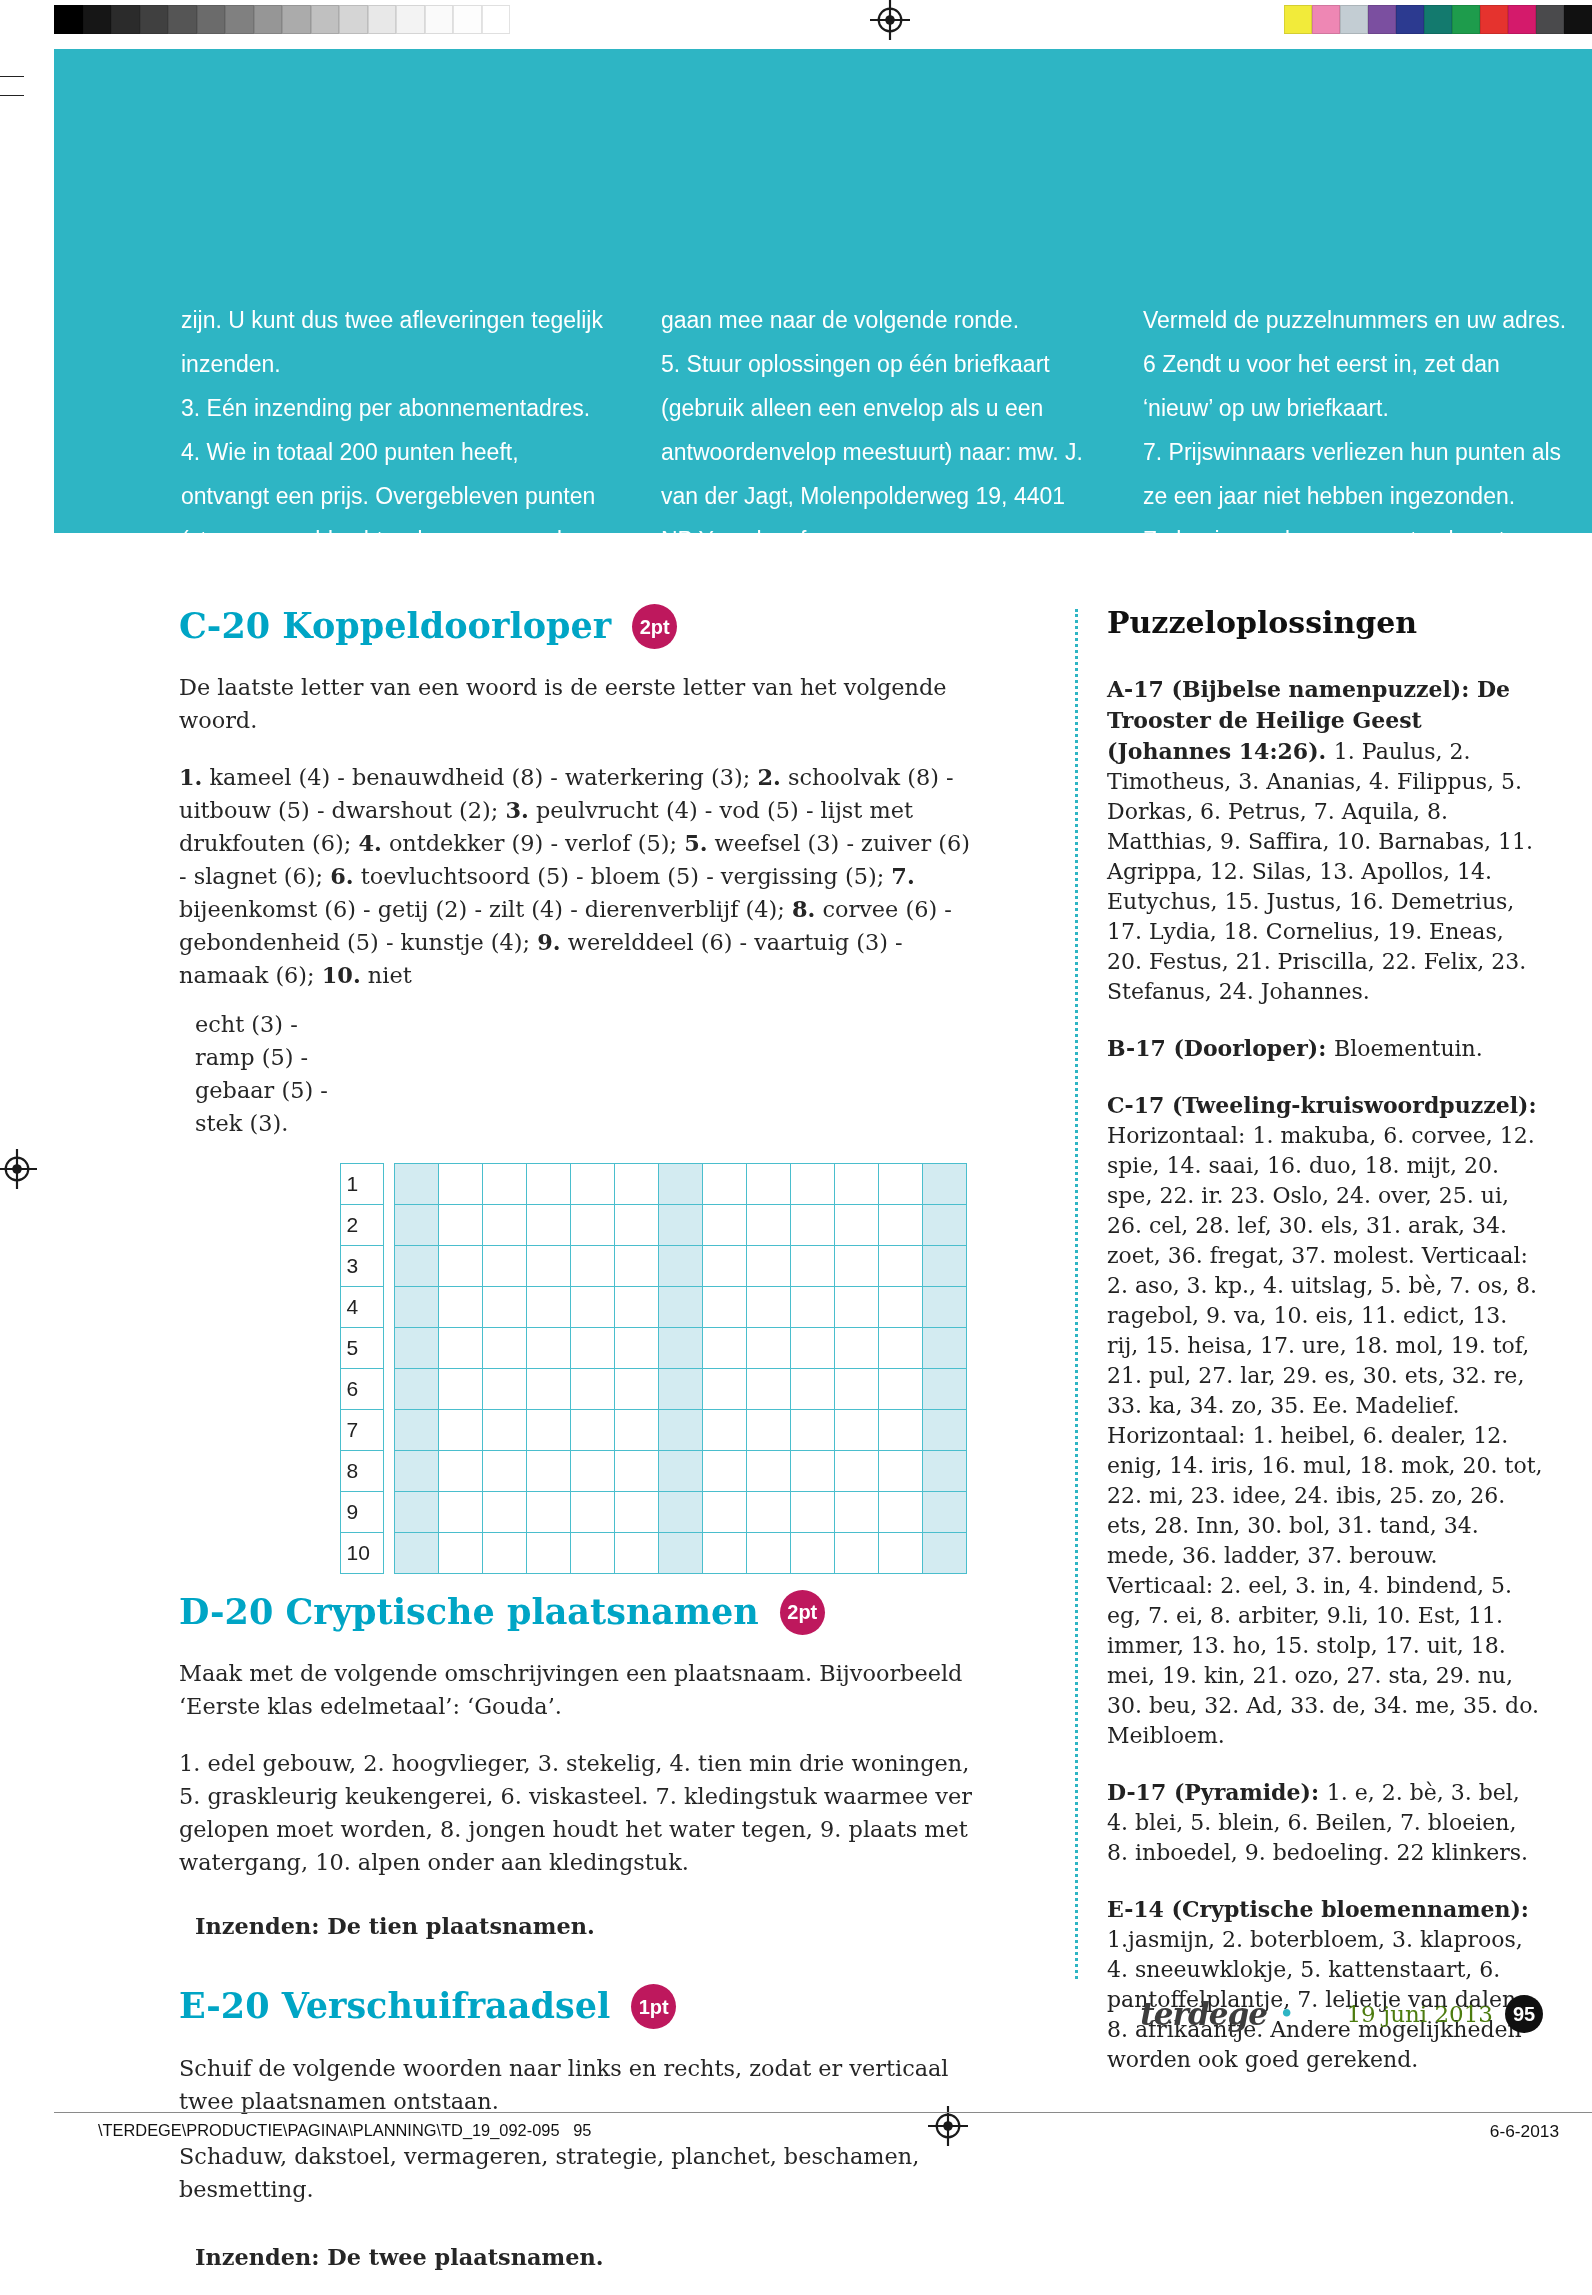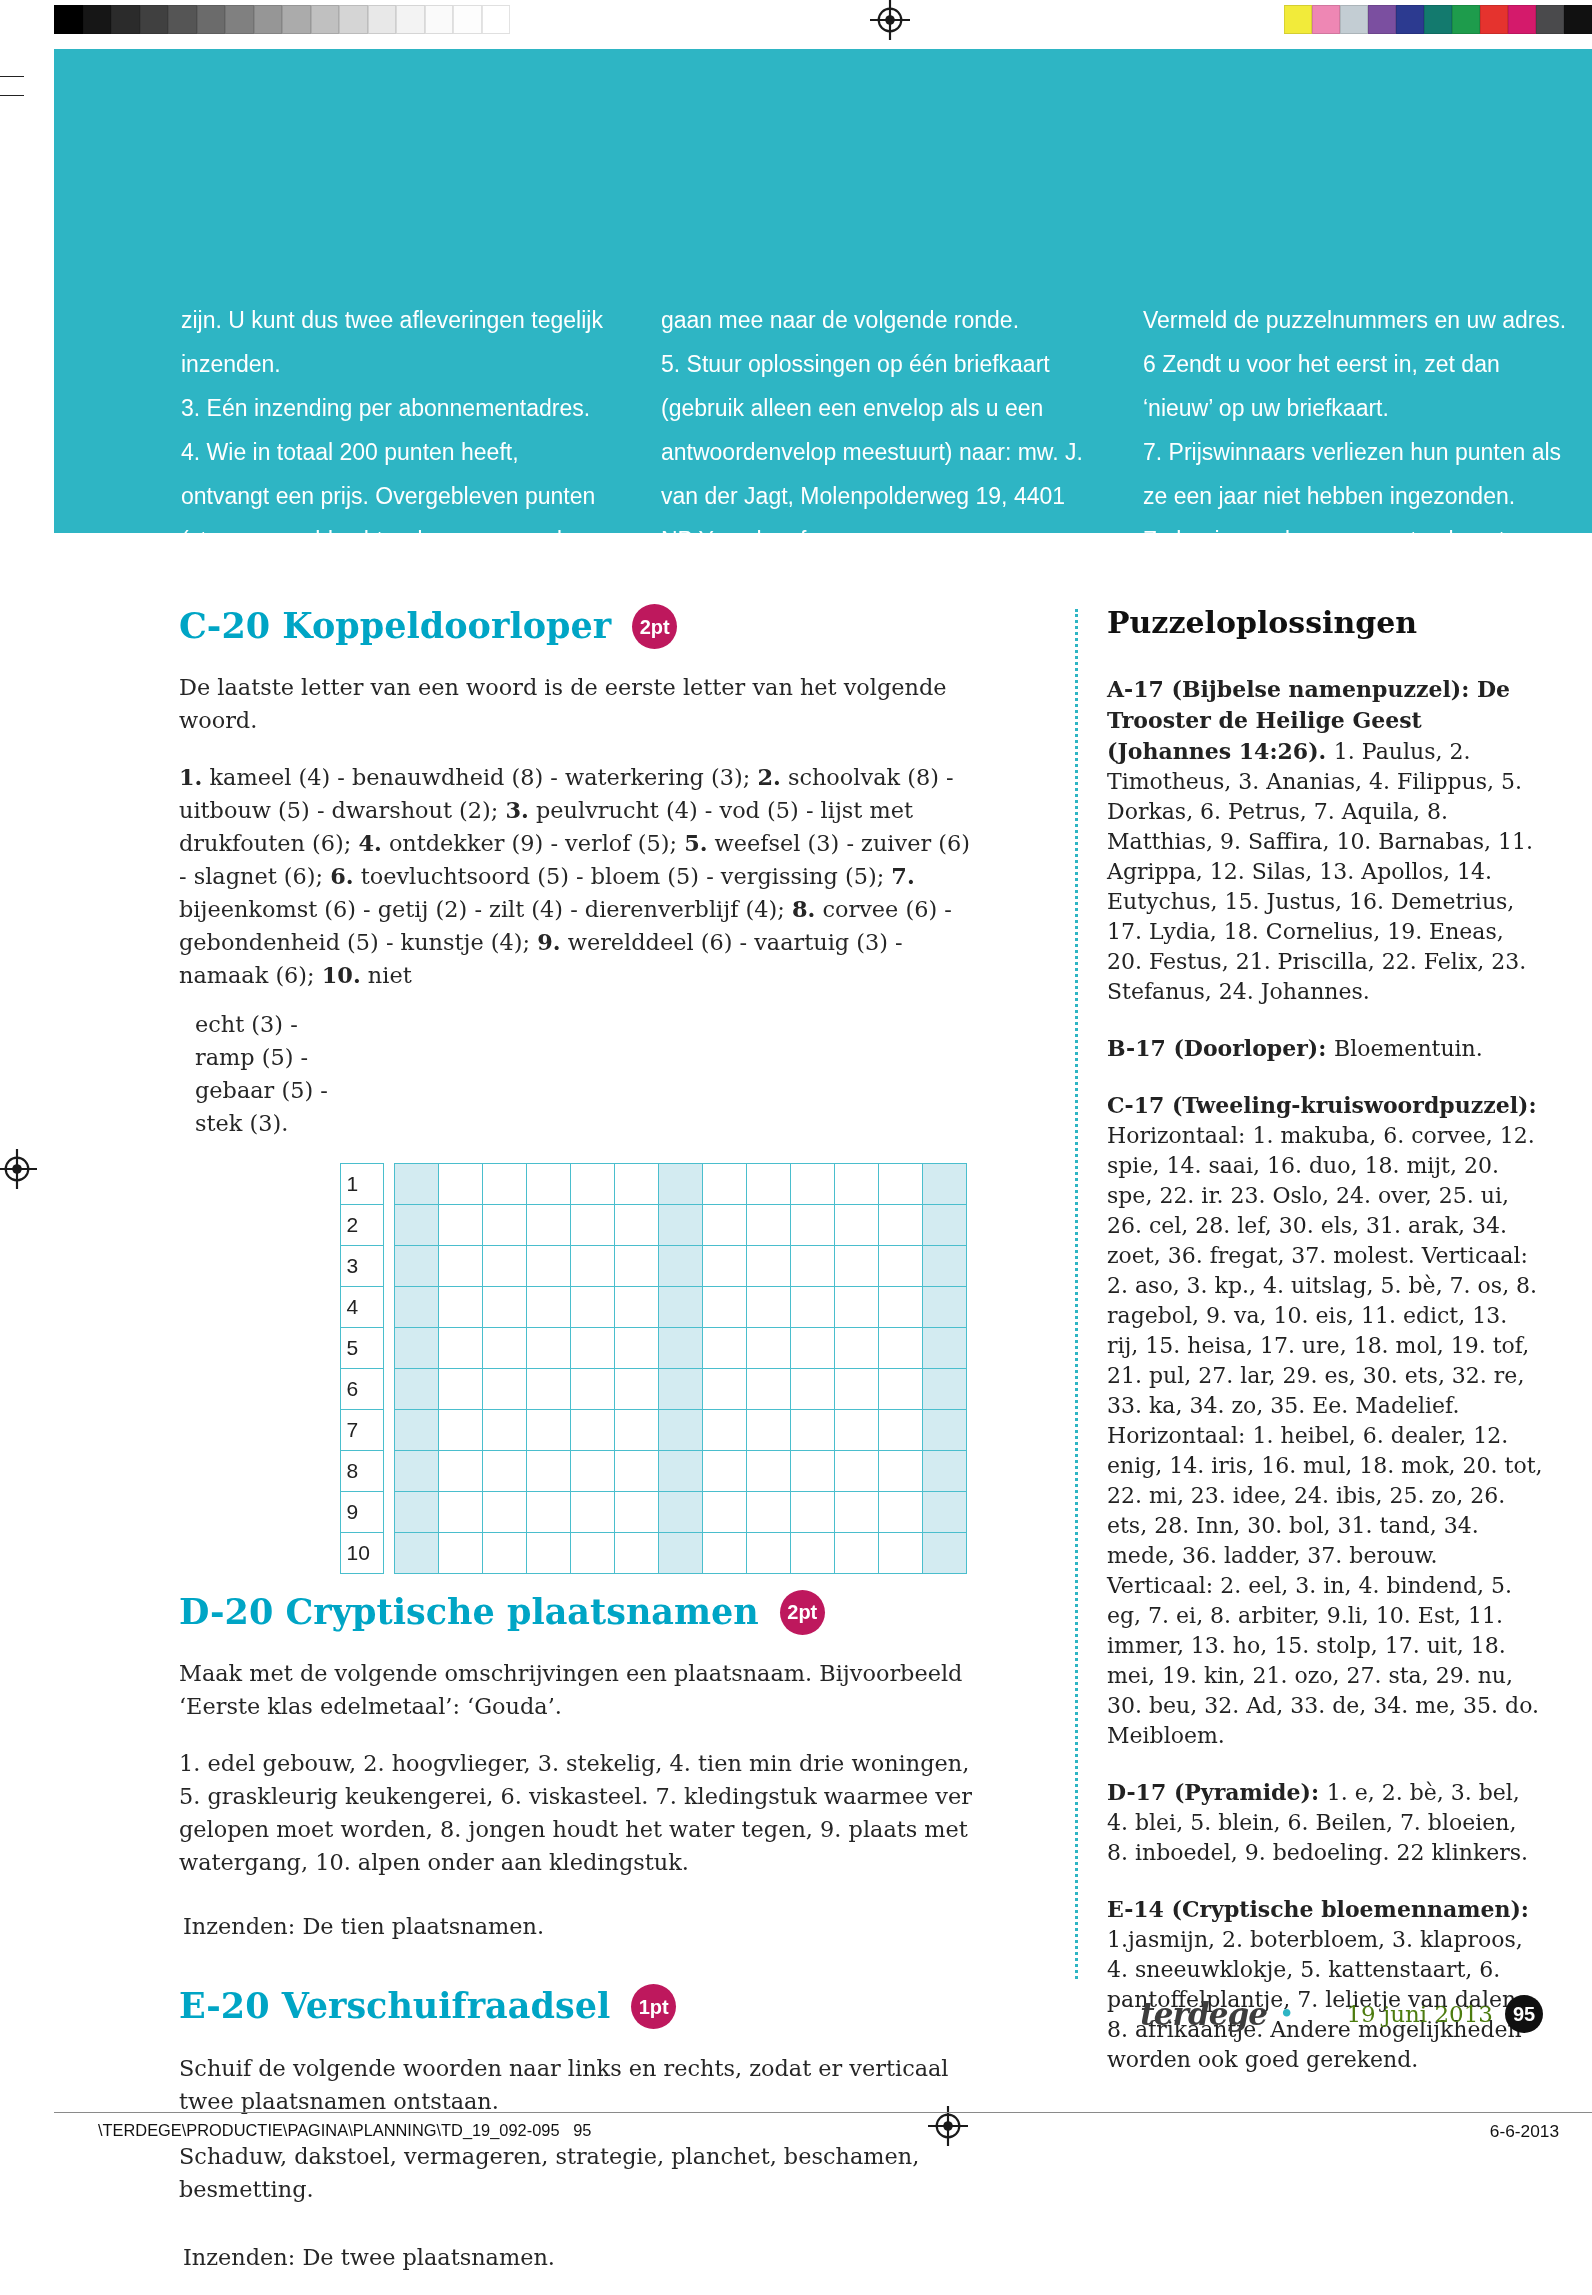--- a/index.html
+++ b/index.html
@@ -58,21 +58,21 @@
   table.num-col, table.puzzle-grid { border-collapse:collapse; }
   table.num-col td {
     width:36px; height:40px; border:1.7px solid #4abecd;
     font-family:"Liberation Sans", sans-serif; font-size:21px; color:#222;
     padding:0 0 0 6px; vertical-align:middle; background:#fff;
   }
   table.puzzle-grid td { width:43px; height:40px; border:1.7px solid #4abecd; padding:0; background:#fff; }
   table.puzzle-grid td.shaded { background:#d3ebf1; }
 
   .list-par { margin:0 0 31px 0; }
-  .inzenden-line { font-weight:normal; margin:4px; }
+  .inzenden-line { font-weight:bold; margin:16px; }
   .words-line { margin:0 0 35px 0; }
   .e20-intro { margin:0 0 22.4px 0; }
 
   
   .dotted-divider { position:absolute; left:1075px; top:609px; height:1370px; width:0; border-left:3.5px dotted #2eb5c4; }
   .solutions { position:absolute; left:1107px; top:608px; width:436px; font-size:22px; line-height:30px; color:#222; }
   .solutions h2 { margin:0 0 36px 0; font-size:30px; font-weight:bold; color:#111; }
   .solutions p { margin:0 0 26px 0; white-space:pre-line; }
   .solutions b { font-weight:bold; }
 

